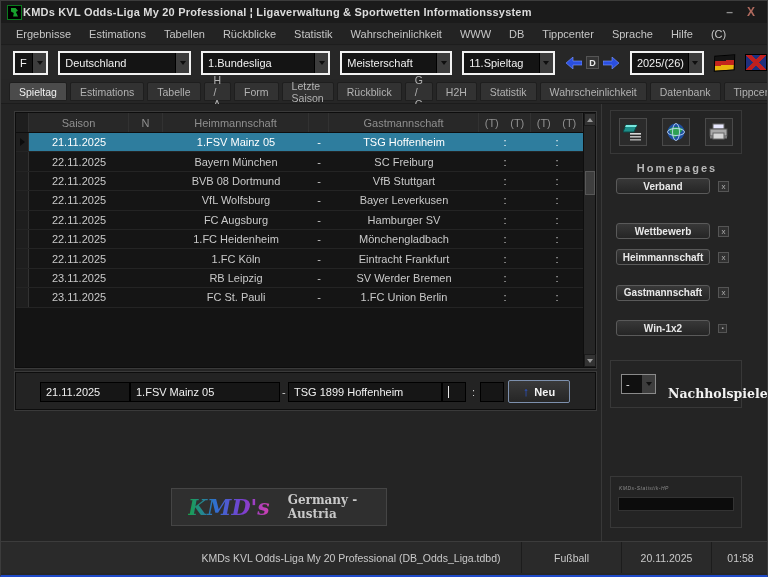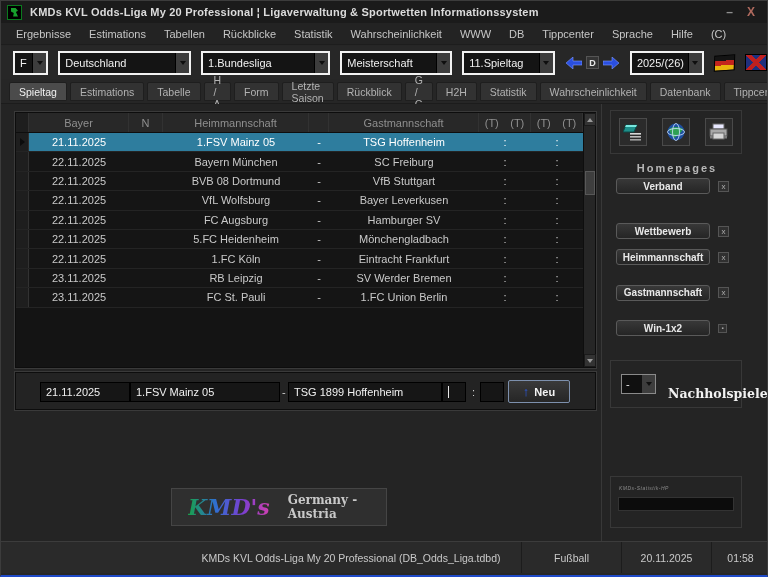--- a/index.html
+++ b/index.html
@@ -8,21 +8,21 @@
   .window {
     position:absolute; inset:0; width:768px; height:577px;
     background:#262626; border:1px solid #3c3c3c;
     border-bottom:2px solid #1e49c8; overflow:hidden;
   }
 
   
   .titlebar { position:absolute; left:0; top:0; right:0; height:22px; background:#1b1b1b; display:flex; align-items:center; }
   .appicon { width:15px; height:15px; margin-left:6px; background:#000; border:1px solid #0b7a1e; position:relative; }
   .appicon::after { content:""; position:absolute; left:3px; top:2px; width:7px; height:9px; background:#17a02c; clip-path:polygon(0 0,60% 0,100% 35%,70% 50%,100% 100%,30% 100%,40% 60%,0 45%); }
-  .title-text { color:#dcdcdc; font-size:11px; font-weight:bold; margin-left:8px; letter-spacing:.2px; }
+  .title-text { color:#dcdcdc; font-size:11px; font-weight:bold; margin-left:1px; letter-spacing:.2px; }
   .winbtns { margin-left:auto; display:flex; gap:14px; margin-right:12px; }
   .winbtn { color:#8f8f8f; font-size:12px; font-weight:bold; cursor:default; }
   .winbtn.close { color:#b06a5e; }
 
   
   .menubar { position:absolute; left:0; top:22px; right:0; height:22px; background:#232323; display:flex; align-items:center; padding-left:6px; border-bottom:1px solid #1d1d1d; }
   .mitem { color:#c6c6c6; font-size:11px; padding:0 9px; }
 
   
   .toolbar { position:absolute; left:0; top:45px; right:0; height:33px; background:#272727; display:flex; align-items:center; gap:10px; padding-left:12px; }
@@ -206,21 +206,21 @@
       <div class="tab">Datenbank</div>
       <div class="tab">Tippcenter</div>
     </div>
 
   <div class="content">
     <div class="vdivider"></div>
 
     <div class="grid">
       <div class="gheader">
         <div class="sel-col"></div>
-        <div class="hc c-date">Bayer</div>
+        <div class="hc c-date">Saison</div>
         <div class="hc c-n">N</div>
         <div class="hc c-home">Heimmannschaft</div>
         <div class="hc c-sep"></div>
         <div class="hc c-guest">Gastmannschaft</div>
         <div class="hc c-tpair">
           <span class="c-t">(T)</span>
           <span class="c-t">(T)</span>
         </div>
         <div class="hc c-tpair">
           <span class="c-t">(T)</span>
@@ -277,21 +277,21 @@
             <div class="cell c-home">FC Augsburg</div>
             <div class="cell c-sep">-</div>
             <div class="cell c-guest">Hamburger SV</div>
             <div class="cell c-tpair">:</div>
             <div class="cell c-tpair">:</div>
           </div>
           <div class="grow">
             <div class="rowsel"></div>
             <div class="cell c-date">22.11.2025</div>
             <div class="cell c-n"></div>
-            <div class="cell c-home">5.FC Heidenheim</div>
+            <div class="cell c-home">1.FC Heidenheim</div>
             <div class="cell c-sep">-</div>
             <div class="cell c-guest">Mönchengladbach</div>
             <div class="cell c-tpair">:</div>
             <div class="cell c-tpair">:</div>
           </div>
           <div class="grow">
             <div class="rowsel"></div>
             <div class="cell c-date">22.11.2025</div>
             <div class="cell c-n"></div>
             <div class="cell c-home">1.FC Köln</div>

